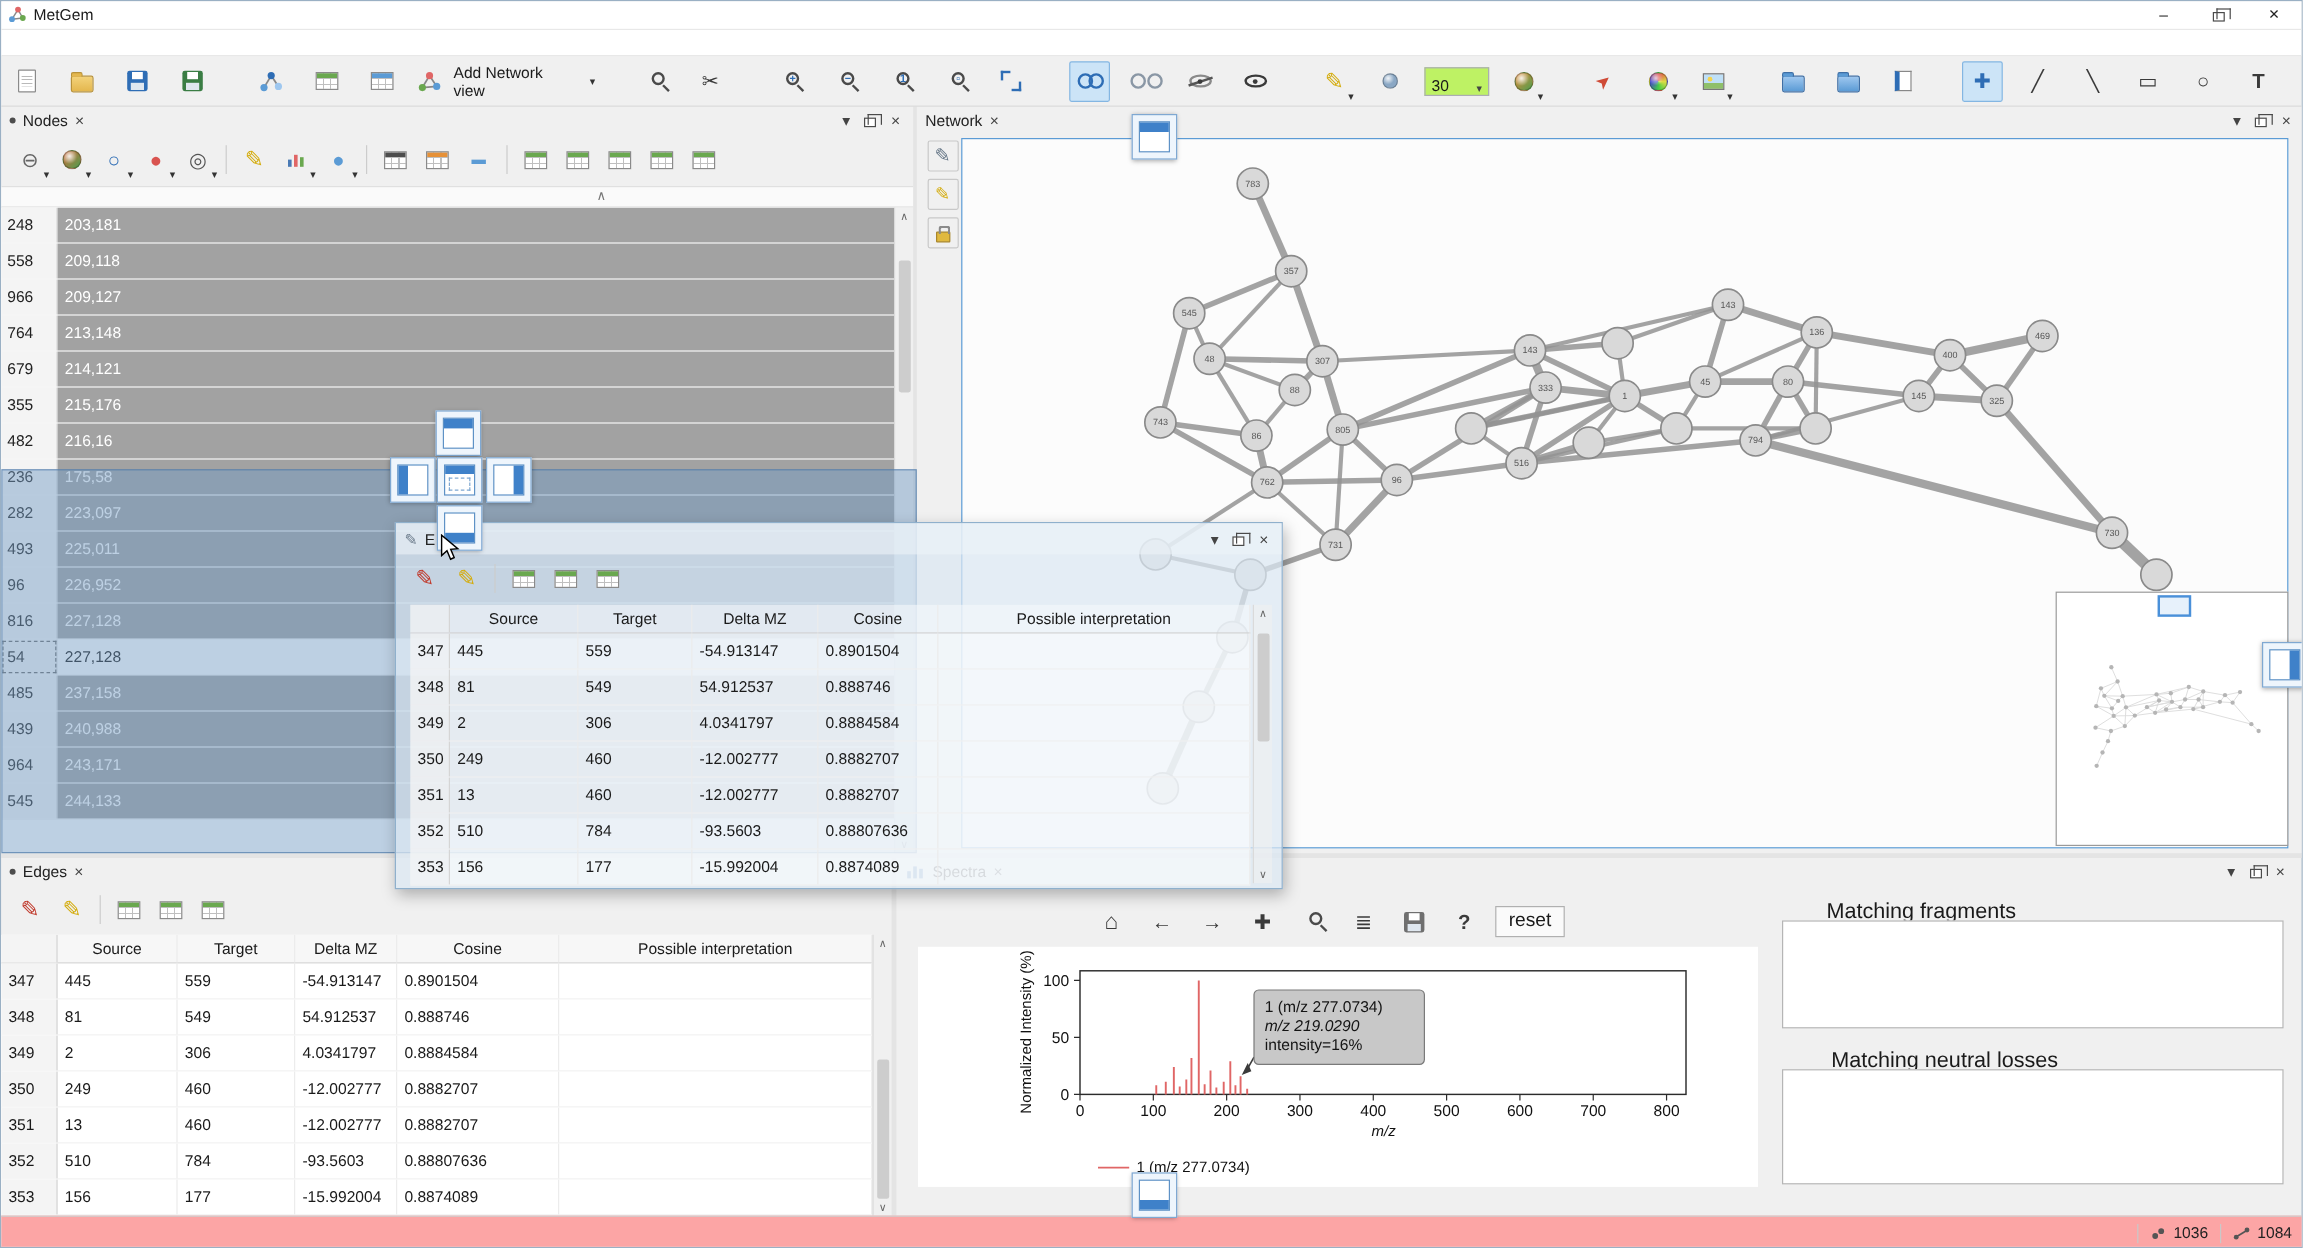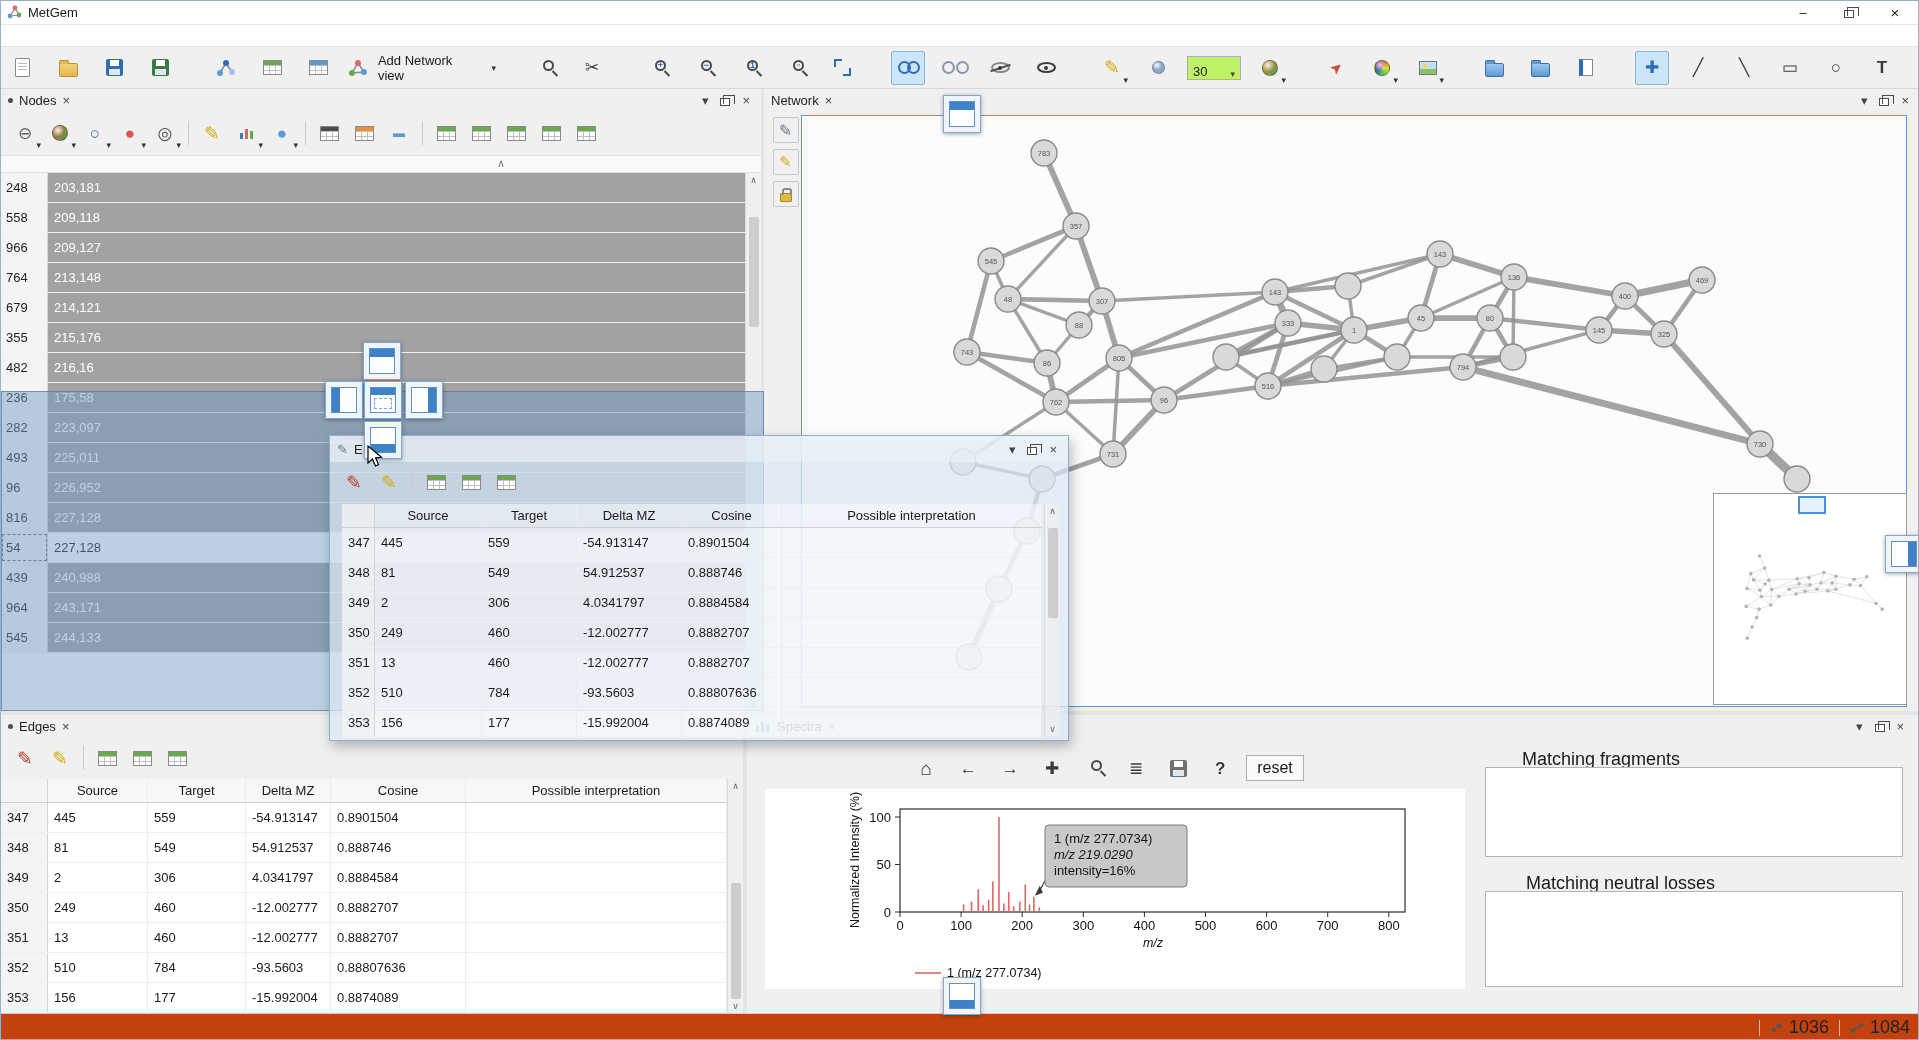--- a/index.html
+++ b/index.html
@@ -135,21 +135,21 @@
   .mplbtn { width:32px; height:30px; display:flex; align-items:center; justify-content:center; }
   .mpl-reset { border:1px solid #b0b0b0; background:#fafafa; padding:3px 10px; font-size:16px; }
   #figure { position:absolute; left:18px; top:74px; width:700px; height:200px; background:#fff; }
   .tab { display:flex; align-items:center; gap:6px; padding:0 8px; height:22px; font-size:13px; }
 
   
   .match-label { position:absolute; font-size:18px; color:#1a1a1a; }
   .match-box { position:absolute; background:#fff; border:1px solid #b5b5b5; }
 
   
-  .statusbar { position:absolute; left:0; top:1012px; width:1919px; height:28px; background:#c2410c; border-top:1px solid #cfcfcf; display:flex; align-items:center; justify-content:flex-end; gap:6px; padding-right:10px; font-size:18px; color:#222; }
+  .statusbar { position:absolute; left:0; top:1012px; width:1919px; height:28px; background:#fca5a5; border-top:1px solid #cfcfcf; display:flex; align-items:center; justify-content:flex-end; gap:6px; padding-right:10px; font-size:13px; color:#222; }
   .sb-sep { width:1px; height:16px; background:#c9c9c9; margin:0 4px; }
 
   
   #drop-overlay { position:absolute; left:0; top:390px; width:763px; height:320px; background:rgba(118,156,196,.48); border:1px solid rgba(70,115,165,.65); z-index:40; }
   #floating { position:absolute; left:328px; top:434px; width:740px; height:306px; z-index:50; background:rgba(219,232,243,.72); border:1px solid #8fb0cc; box-shadow:2px 5px 12px rgba(0,0,0,.28); }
   #floating .dock-header { height:26px; background:rgba(236,243,249,.6); }
   #float-table { position:absolute; left:12px; top:68px; right:26px; }
   .ind { position:absolute; width:38px; height:38px; background:#eef5fc; border:1px solid #7fa8d2; box-shadow:0 1px 4px rgba(0,0,0,.35); display:flex; align-items:center; justify-content:center; z-index:60; }
   .ind .mini { width:26px; height:26px; border:1px solid #5e92c6; background:#fff; position:relative; }
   .ind .mini::before { content:""; position:absolute; background:#3f81c9; }
@@ -480,20 +480,24 @@
           <div class="rownum">96</div>
           <div class="cell">226,952</div>
         </div>
         <div class="tbl-row sel">
           <div class="rownum">816</div>
           <div class="cell">227,128</div>
         </div>
         <div class="tbl-row current">
           <div class="rownum">54</div>
           <div class="cell">227,128</div>
+        </div>
+        <div class="tbl-row sel">
+          <div class="rownum">485</div>
+          <div class="cell">237,158</div>
         </div>
         <div class="tbl-row sel">
           <div class="rownum">439</div>
           <div class="cell">240,988</div>
         </div>
         <div class="tbl-row sel">
           <div class="rownum">964</div>
           <div class="cell">243,171</div>
         </div>
         <div class="tbl-row sel">

